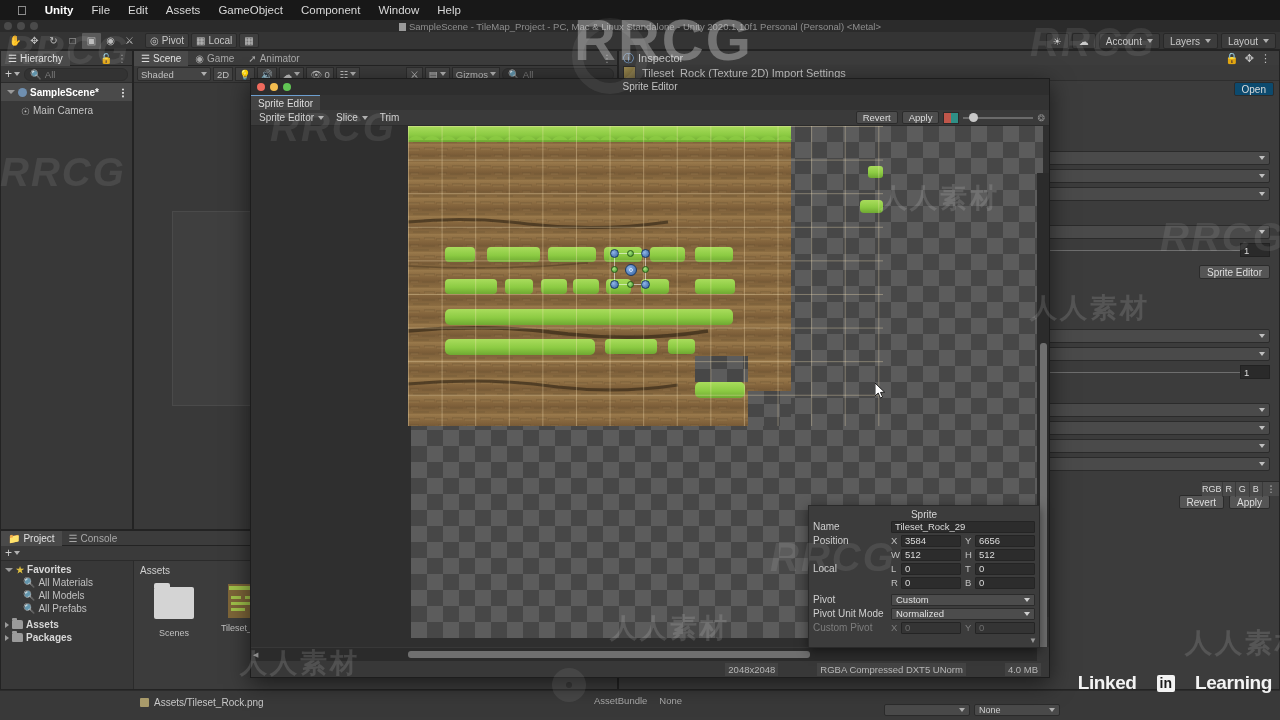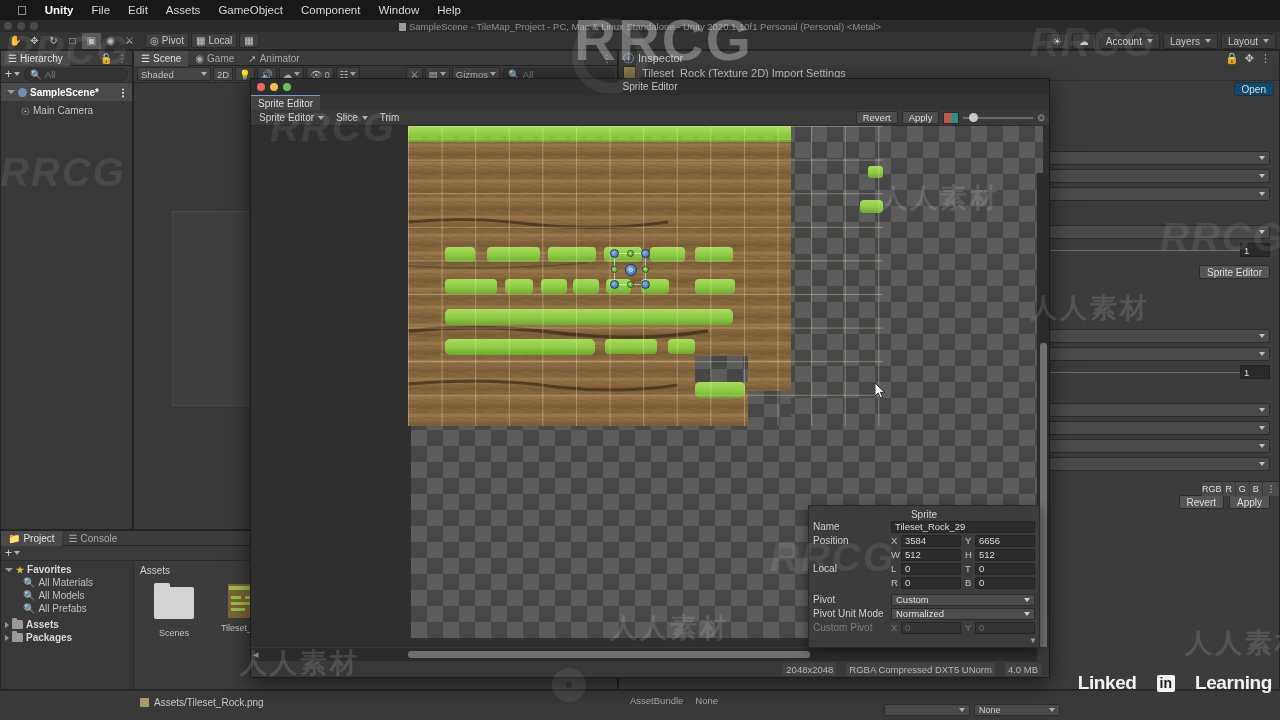--- a/index.html
+++ b/index.html
@@ -204,21 +204,21 @@
   .se-scroll-thumb { position:absolute; left: 157px; width: 402px; height: 7px; background:#6f6f6f; border-radius:3px; }
   .se-scrollbar-v {
     position:absolute; right:0; top: 47px; bottom: 30px; width: 12px; background:#2b2b2b;
   }
   .se-scroll-thumb-v { position:absolute; top: 170px; left: 3px; width: 7px; height: 310px; background:#6f6f6f; border-radius:3px; }
   .se-status {
     position:absolute; left:0; right:0; bottom: 0; height: 16px; background:#383838;
     display:flex; align-items:center; justify-content:flex-end; padding-right: 8px; gap: 10px;
     font-size: 9.5px; color: #b6b6b6;
   }
-  .se-status span { background: rgba(255,255,255,0.06); padding: 1px 3px; }
+  .se-status span { background: rgba(255,255,255,0.06); padding: 1px 3px; margin-left: 29px; }
 
   
   #tileset {
     position:absolute; left: 157px; top: 0px; width: 475px; height: 300px;
   }
   .grid-ovl {
     position:absolute; inset:0;
     background-image:
       linear-gradient(to right, rgba(255,235,190,0.33) 1px, transparent 1px),
       linear-gradient(to bottom, rgba(255,235,190,0.33) 1px, transparent 1px);
@@ -267,21 +267,21 @@
   .sp-dd .caret { margin-left: auto; border-top-color: #d0d0d0; }
   .sp-scroll { position:absolute; right:2px; bottom: 2px; font-size: 8px; color:#9a9a9a; }
 
   
   #statusbar {
     position:absolute; left: 0; bottom: 0; width: 1280px; height: 30px;
     background: #393939; border-top: 1px solid #2b2b2b; z-index: 20;
   }
   .sb-path { position:absolute; left: 140px; top: 6px; display:flex; align-items:center; gap:5px; font-size:10px; color:#c8c8c8;text-align:right; }
   .sb-pico { width:9px; height:9px; background:#a89a6a; border-radius:1px; }
-  .sb-bundle { position:absolute; left: 630px; top: 4px; display:flex; align-items:center; gap: 12px; font-size:9.5px; color:#a8a8a8;}
+  .sb-bundle { position:absolute; left: 594px; top: 4px; display:flex; align-items:center; gap: 12px; font-size:9.5px; color:#a8a8a8;}
   .sb-dd-small { width: 86px; height: 12px; background:#4a4a4a; border:1px solid #2b2b2b; border-radius:2px;
                  display:flex; align-items:center; padding:0 4px; font-size:9px; color:#d0d0d0; }
   .sb-dd-small .caret { margin-left:auto; }
 
   
   #lil { position:absolute; right: 8px; bottom: 26px; display:flex; align-items:center; gap: 20px; z-index: 45;}
   #lil .w { color: #f3f3f3; font-size: 19px; font-weight: bold; letter-spacing: -0.4px; }
   #lil .in { background:#f3f3f3; color:#1a1a1a; font-weight:bold; font-size:14px;
              padding: 0px 3px; border-radius: 2px; line-height: 17px; }
 

